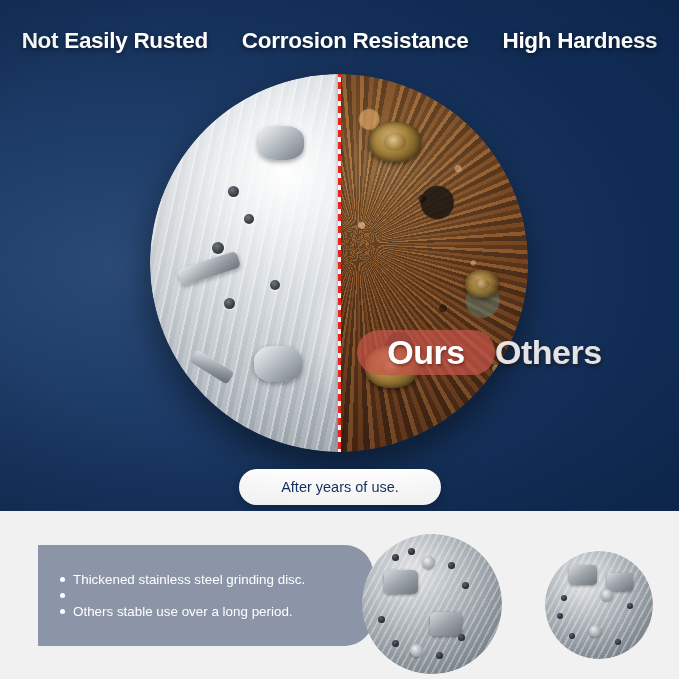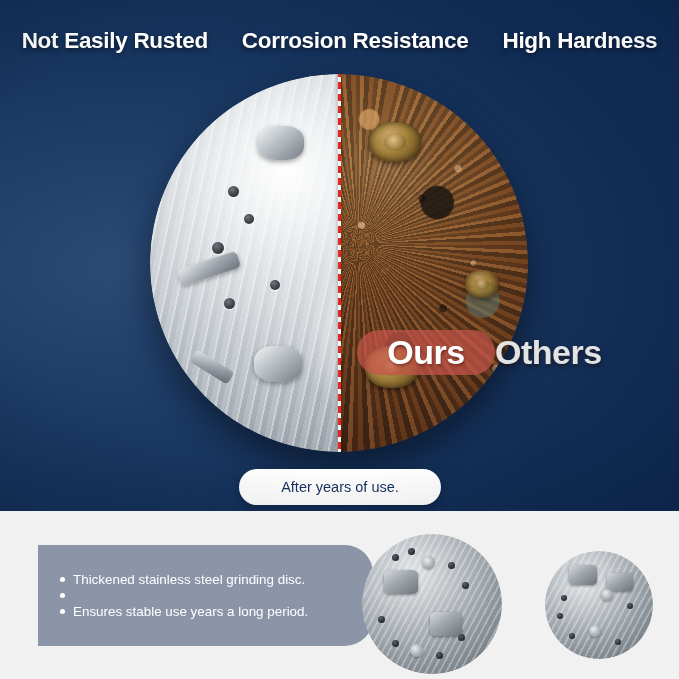--- a/index.html
+++ b/index.html
@@ -289,21 +289,21 @@
     <div class="spec-panel">
       <div class="spec-line">
         <span class="dot"></span>
         <span>Thickened stainless steel grinding disc.</span>
       </div>
       <div class="spec-line">
         <span class="dot"></span>
       </div>
       <div class="spec-line">
         <span class="dot"></span>
-        <span>Ensures stable use years a long period.</span>
+        <span>Others stable use over a long period.</span>
       </div>
     </div>
 
     <div class="bd" style="left:362px;top:23px;width:140px;height:140px;">
       <div class="bd-teeth"></div>
       <div class="bd-face"></div>
       <div class="bd-nut" style="left:22px;top:36px;width:34px;height:24px;"></div>
       <div class="bd-nut" style="left:68px;top:78px;width:32px;height:24px;"></div>
       <div class="bd-screw" style="left:60px;top:22px;width:13px;height:13px;"></div>
       <div class="bd-screw" style="left:48px;top:110px;width:13px;height:13px;"></div>

